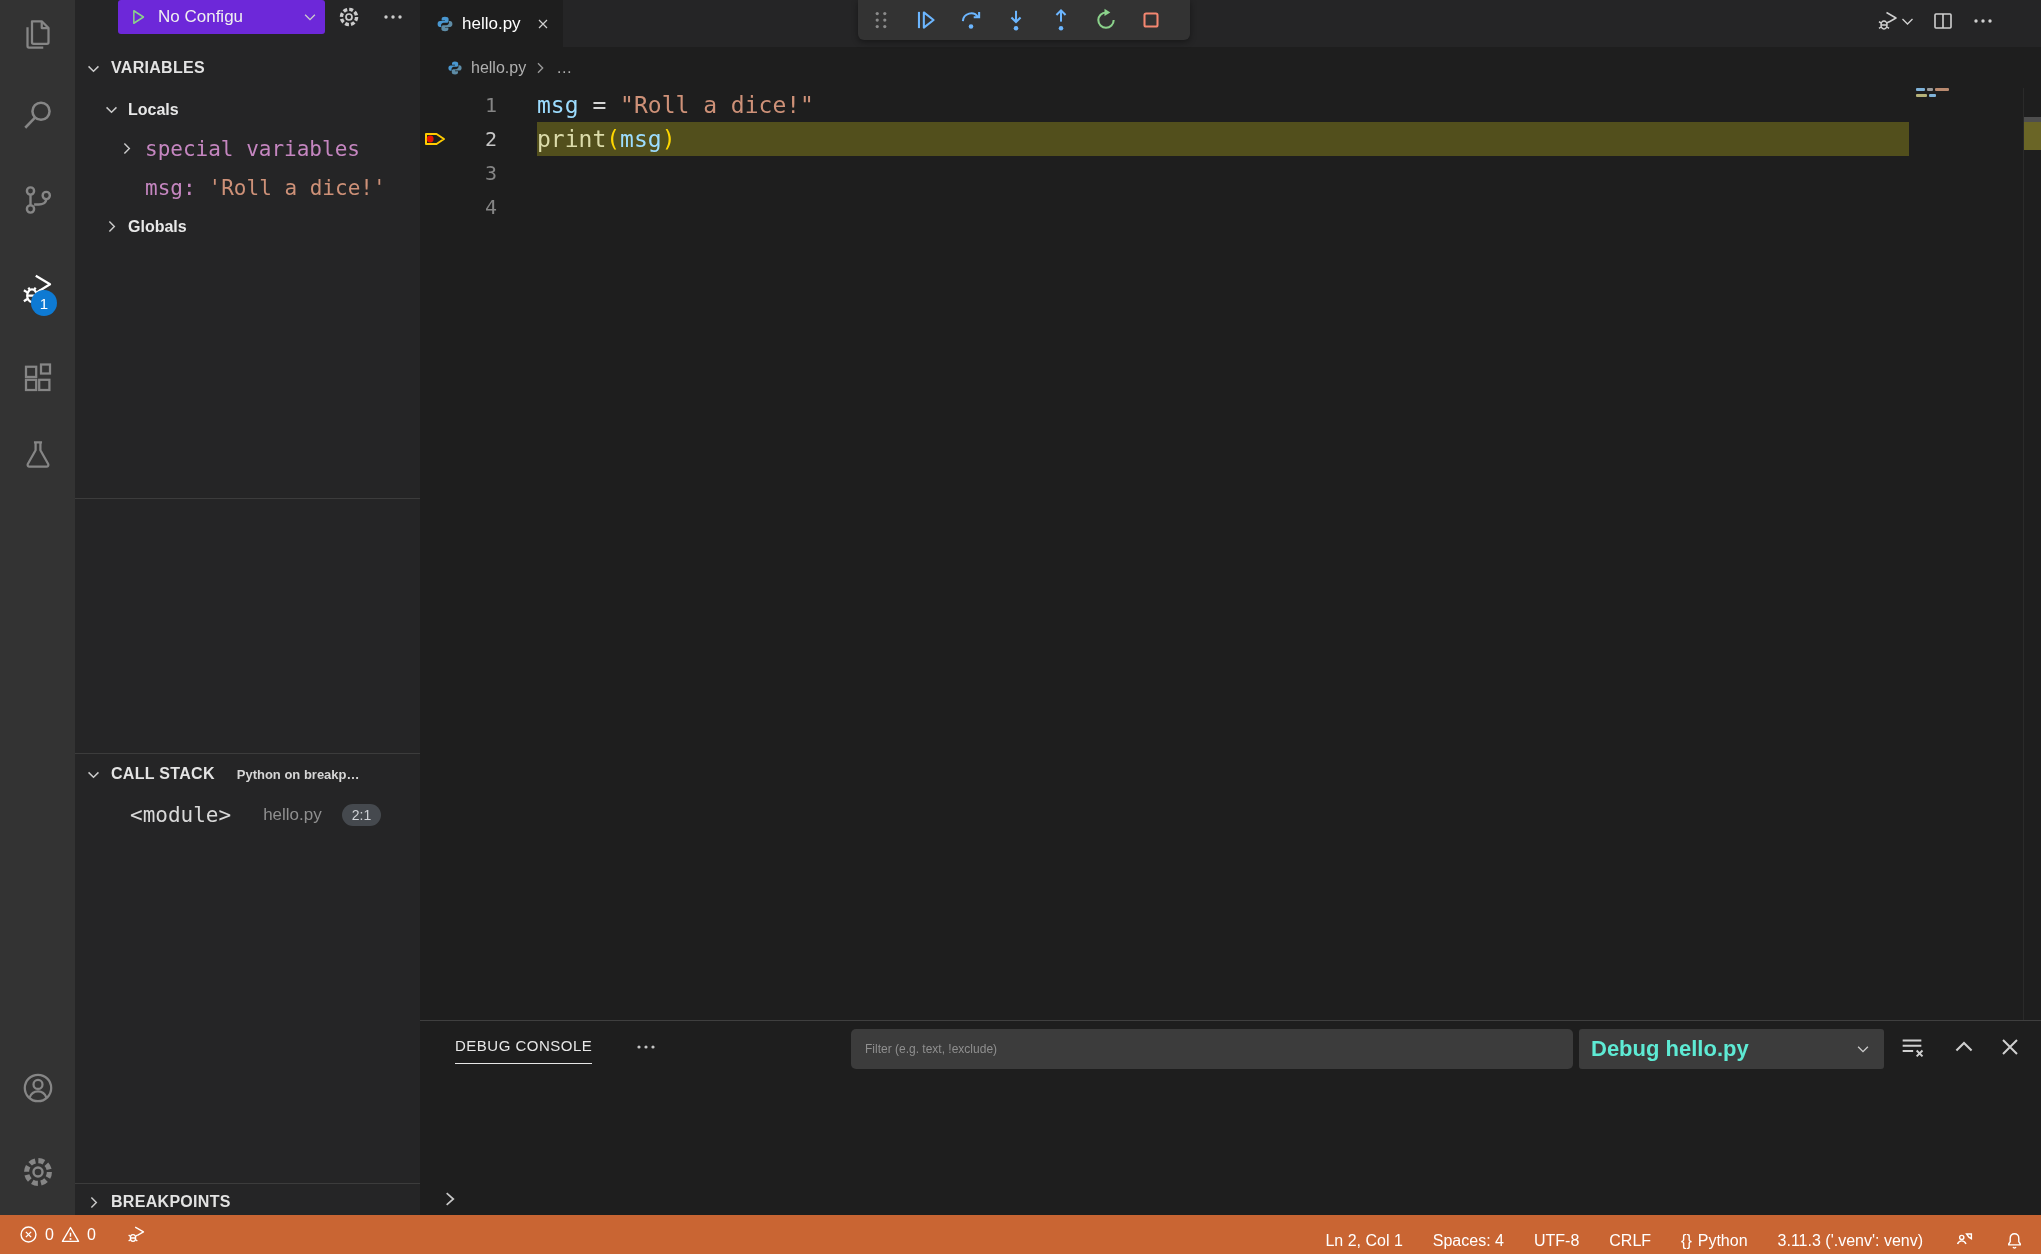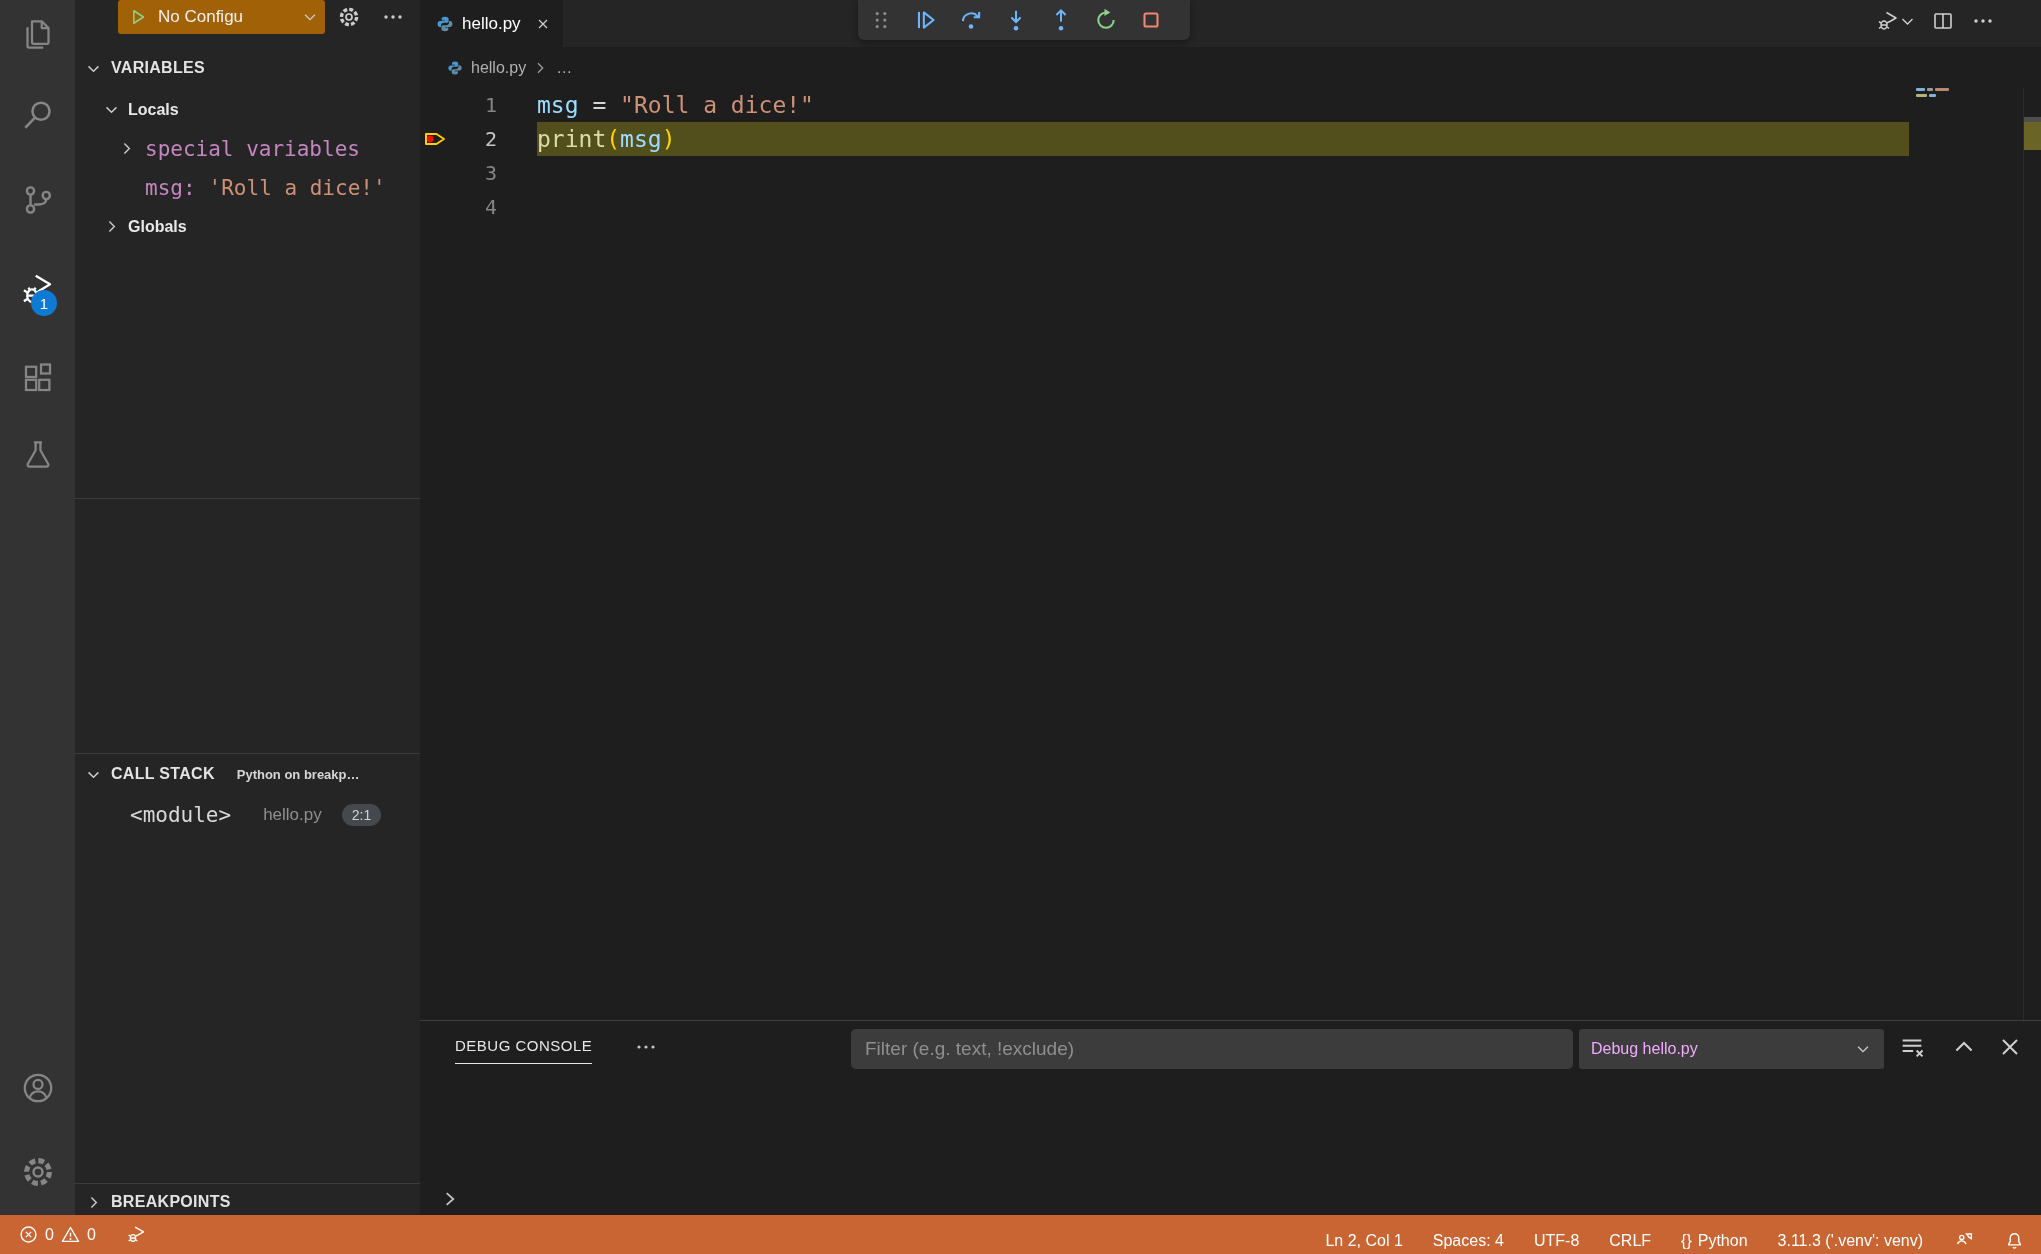--- a/index.html
+++ b/index.html
@@ -10,21 +10,21 @@
   
   .activitybar { position:absolute; left:0; top:0; width:75px; height:1215px; background:#333333; }
   .abar-item { position:absolute; left:0; width:75px; height:64px; display:flex; align-items:center; justify-content:center; color:#868686; cursor:pointer; }
   .abar-item.active { color:#ffffff; }
   .abar-item svg { width:36px; height:36px; }
   .abar-badge { position:absolute; left:31px; top:32px; width:26px; height:26px; border-radius:50%; background:#0e7ad3; color:#fff; font-size:15px; display:flex; align-items:center; justify-content:center; }
 
   
   .sidebar { position:absolute; left:75px; top:0; width:345px; height:1215px; background:#252526; color:#cccccc; }
   .side-header { position:absolute; left:0; top:0; width:345px; height:47px; }
-  .config-box { position:absolute; left:43px; top:0; width:207px; height:34px; background:#a16207; border-radius:3px; display:flex; align-items:center; overflow:hidden; }
+  .config-box { position:absolute; left:43px; top:0; width:207px; height:34px; background:#6d28d9; border-radius:3px; display:flex; align-items:center; overflow:hidden; }
   .config-box svg.play { width:20px; height:20px; margin-left:10px; flex:none; }
   .config-label { color:#f0f0f0; font-size:17px; margin-left:10px; white-space:nowrap; overflow:hidden; max-width:128px; }
   .config-chevron { position:absolute; right:6px; top:8px; width:18px; height:18px; color:#cccccc; }
   .side-header .gear { position:absolute; left:262px; top:5px; width:24px; height:24px; color:#cccccc; cursor:pointer; }
   .side-header .dots { position:absolute; left:306px; top:5px; width:24px; height:24px; color:#cccccc; cursor:pointer; }
 
   .sect-head { position:absolute; left:0; width:345px; height:32px; display:flex; align-items:center; }
   .sect-head .chev { width:17px; height:17px; margin-left:10px; color:#cccccc; flex:none; }
   .sect-title { font-size:16px; font-weight:bold; color:#e3e3e3; margin-left:9px; letter-spacing:.3px; white-space:nowrap; }
   .sect-status { font-size:13px; font-weight:bold; color:#d6d6d6; margin-left:22px; white-space:nowrap; }
@@ -76,24 +76,24 @@
   .minimap { position:absolute; left:1490px; top:0; width:113px; height:932px; }
   .mm-line { position:absolute; height:3px; border-radius:1px; }
   .ruler { position:absolute; left:1603px; top:0; width:18px; height:932px; border-left:1px solid #2a2a2a; }
   .ruler-slider { position:absolute; left:0; top:29px; width:18px; height:5px; background:#4e4e4e; }
   .ruler-mark { position:absolute; left:0; top:34px; width:18px; height:28px; background:#6a6526; }
 
   
   .panel { position:absolute; left:0; top:1020px; width:1621px; height:195px; background:#1e1e1e; border-top:1px solid #3f3f3f; }
   .panel-tab { position:absolute; left:35px; top:16px; color:#e7e7e7; font-size:15px; letter-spacing:.5px; padding-bottom:9px; border-bottom:1px solid #e7e7e7; cursor:pointer; }
   .panel-dots { position:absolute; left:214px; top:14px; width:24px; height:24px; color:#c5c5c5; cursor:pointer; }
-  .panel-filter { position:absolute; left:431px; top:8px; width:722px; height:40px; background:#3c3c3c; border:none; border-radius:5px; color:#e0e0e0; font-size:19px; padding:0 14px; font-family:"Liberation Sans", sans-serif; }
+  .panel-filter { position:absolute; left:431px; top:8px; width:722px; height:40px; background:#3c3c3c; border:none; border-radius:5px; color:#e0e0e0; font-size:12px; padding:0 14px; font-family:"Liberation Sans", sans-serif; }
   .panel-filter::placeholder { color:#8f8f8f; }
   .panel-session { position:absolute; left:1159px; top:8px; width:305px; height:40px; background:#3c3c3c; border-radius:3px; display:flex; align-items:center; justify-content:space-between; padding:0 12px; cursor:pointer; }
-  .session-label { color:#f0abfc; font-size:16px; }
+  .session-label { color:#5eead4; font-size:22px;font-weight:bold; }
   .panel-session .chev { width:18px; height:18px; color:#cccccc; }
   .panel-icon { position:absolute; top:12px; width:28px; height:28px; color:#cfcfcf; cursor:pointer; }
   .repl-chevron { position:absolute; left:20px; top:168px; width:20px; height:20px; color:#c8c8c8; }
 
   
   .statusbar { position:absolute; left:0; top:1215px; width:2041px; height:39px; background:#c96533; color:#ffffff; font-size:16px; display:flex; align-items:center; }
   .sb-left { display:flex; align-items:center; margin-left:18px; gap:8px; }
   .sb-right { position:absolute; right:16px; display:flex; align-items:center; gap:30px;margin-top:12px; }
   .sb-item { display:flex; align-items:center; gap:6px; cursor:pointer; white-space:nowrap; }
   .statusbar svg { width:21px; height:21px; }

